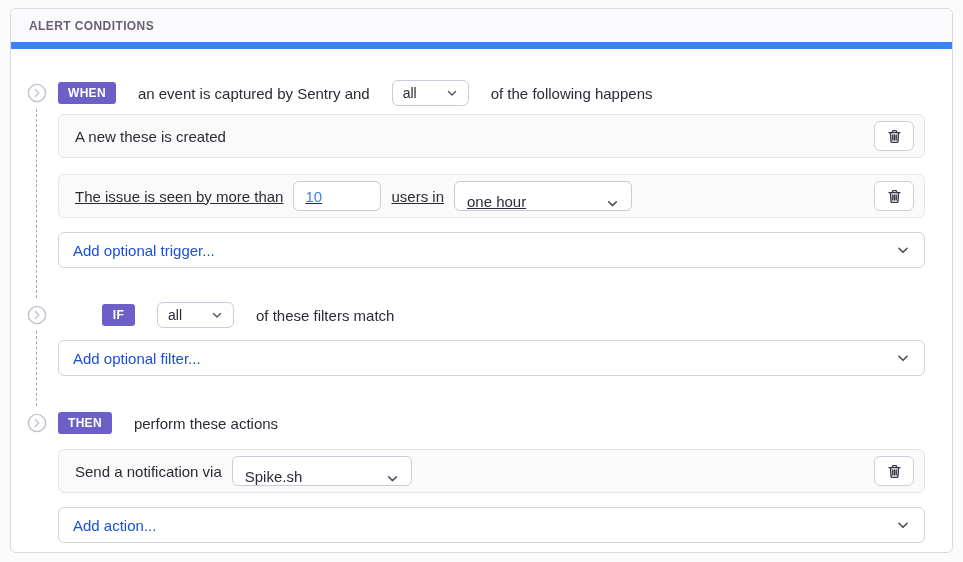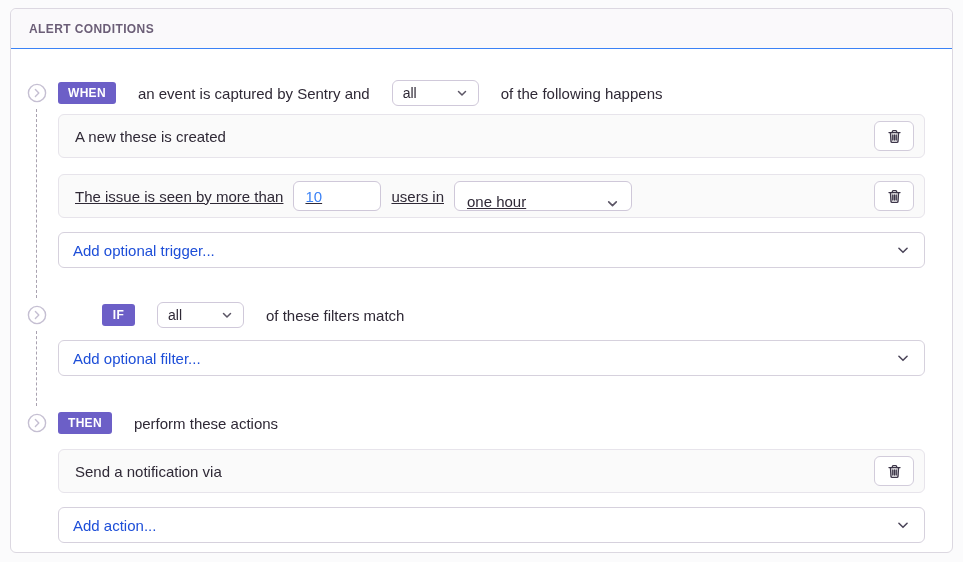--- a/index.html
+++ b/index.html
@@ -21,21 +21,21 @@
     display: flex;
     flex-direction: column;
   }
   .panel-header {
     height: 40px;
     flex: 0 0 40px;
     display: flex;
     align-items: center;
     padding: 0 18px;
     background: #faf9fb;
-    border-bottom: 1px solid #3b82f6;
+    border-bottom: 7px solid #3b82f6;
     border-radius: 6px 6px 0 0;
   }
   .panel-title {
     font-size: 12px;
     font-weight: bold;
     letter-spacing: 0.4px;
     color: #6b5e77;
   }
   .panel-body {
     flex: 1;
@@ -74,21 +74,21 @@
     letter-spacing: 0.3px;
     padding: 4px 10px;
     border-radius: 3px;
     min-width: 33px;
     text-align: center;
   }
   .mini-select {
     display: inline-flex;
     align-items: center;
     justify-content: space-between;
-    width: 87px;
+    width: 77px;
     height: 26px;
     padding: 0 10px;
     background: #fff;
     border: 1px solid #d0c9da;
     border-radius: 6px;
     font-size: 14px;
     cursor: pointer;
   }
   .rule-row {
     display: flex;
@@ -273,20 +273,26 @@
         </svg>
       </div>
       <div class="step-content">
         <div class="step-label then-label">
           <span class="badge">THEN</span>
           <span>perform these actions</span>
         </div>
 
         <div class="rule-row">
           <span>Send a notification via</span>
+          <span class="row-select w-service">
+            <span>Spike.sh</span>
+            <svg width="13" height="13" viewBox="0 0 12 12" fill="none" stroke="#5b5565" stroke-width="1.5" stroke-linecap="round" stroke-linejoin="round">
+                <path d="M2.5 4.5 L6 8 L9.5 4.5"></path>
+              </svg>
+          </span>
           <span class="grow"></span>
           <button class="trash-btn">
             <svg width="15" height="15" viewBox="0 0 15 15" fill="none" stroke="#3d3649" stroke-width="1.4" stroke-linecap="round" stroke-linejoin="round">
               <path d="M2 3.6 H13"></path>
               <path d="M5.4 3.6 V2.4 A0.8 0.8 0 0 1 6.2 1.6 H8.8 A0.8 0.8 0 0 1 9.6 2.4 V3.6"></path>
               <path d="M3.5 3.6 L4 12.4 A1.1 1.1 0 0 0 5.1 13.4 H9.9 A1.1 1.1 0 0 0 11 12.4 L11.5 3.6"></path>
               <path d="M5.8 6 V11"></path>
                 <path d="M7.5 6 V11"></path>
                 <path d="M9.2 6 V11"></path>
             </svg>

